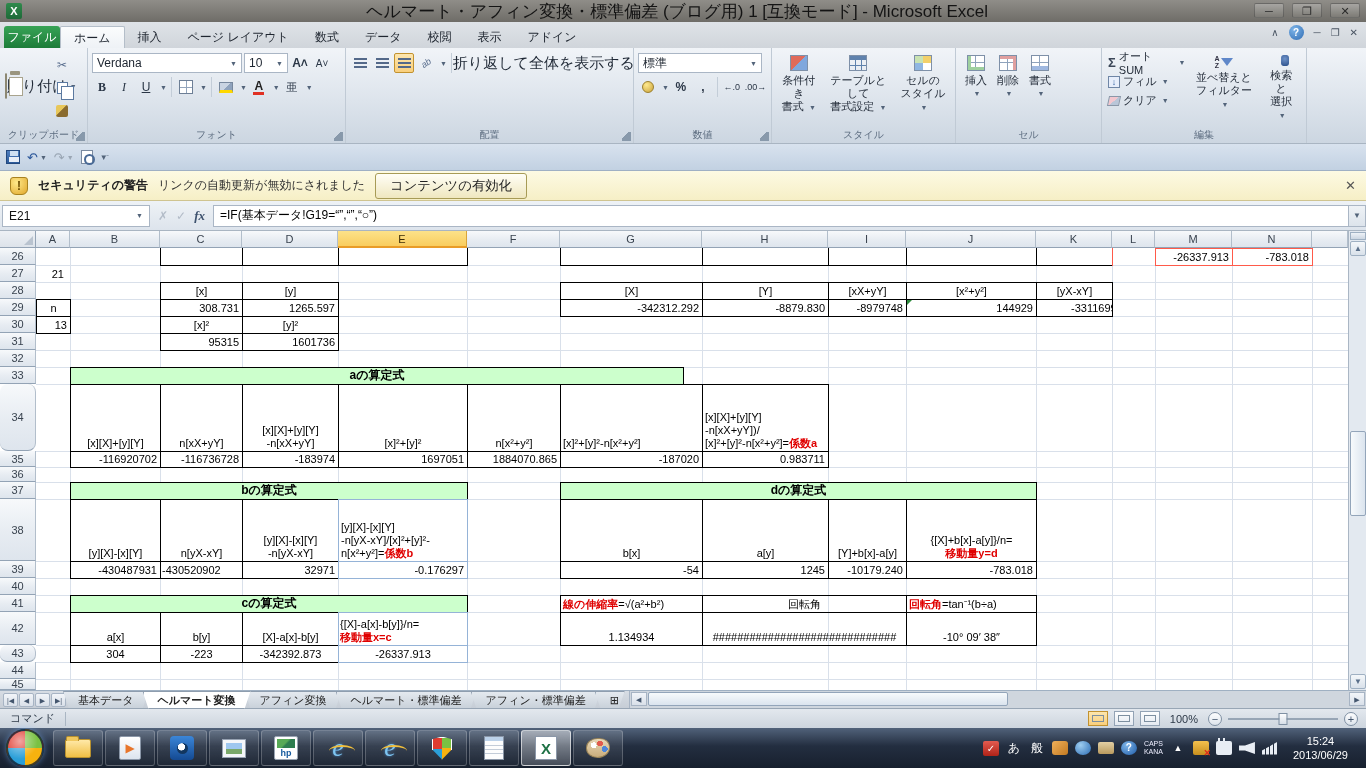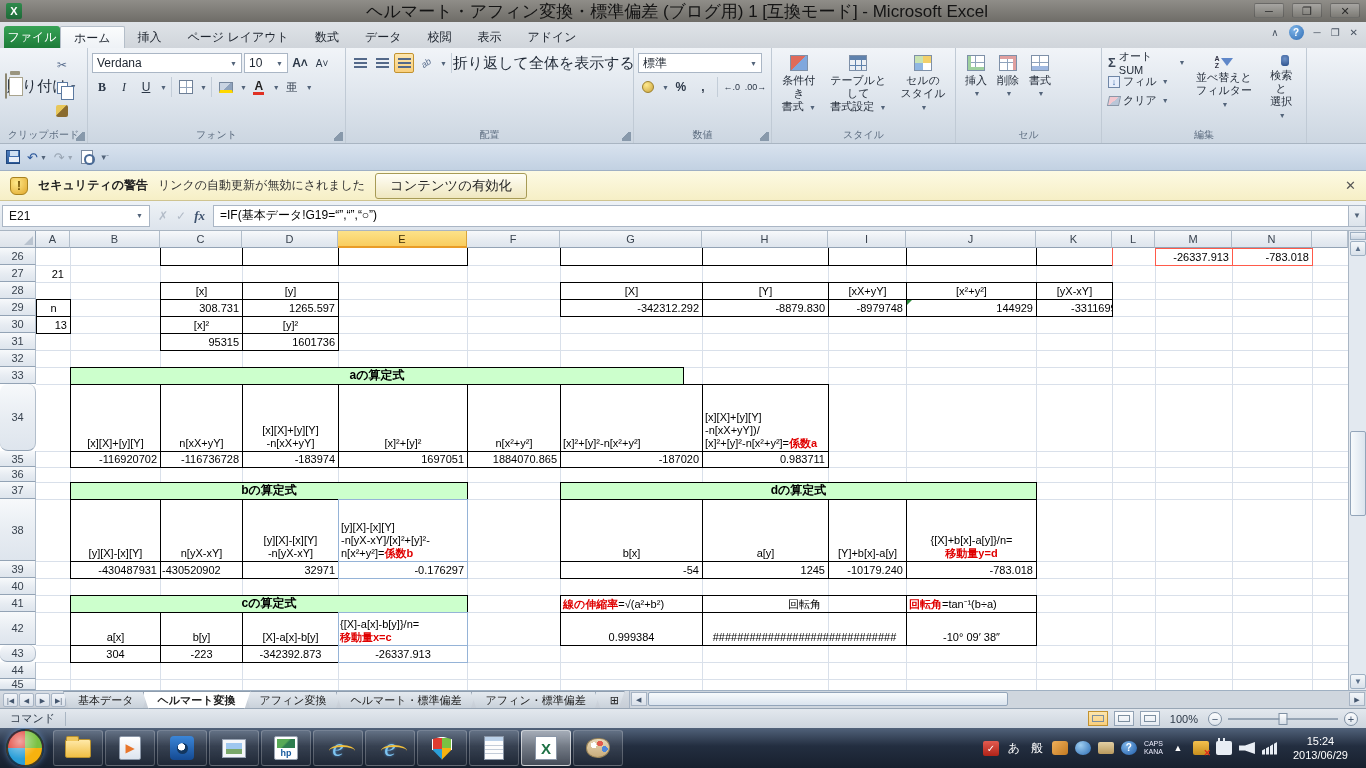--- a/index.html
+++ b/index.html
@@ -738,21 +738,21 @@
     <div class="cell" style="left: 560px; top: 364px; width: 143px; height: 18px; border-width: 1px; border-style: solid; border-color: rgb(0, 0, 0);">
       <div class="tx" style="text-align: left; padding-left: 2px;"><span class="redtx" style="color: rgb(224, 0, 0);">線の伸縮率</span><span>=√(a²+b²)</span></div>
     </div>
     <div class="cell" style="left: 702px; top: 364px; width: 205px; height: 18px; border-width: 1px; border-style: solid; border-color: rgb(0, 0, 0);">
       <div class="tx" style="text-align: center;">回転角</div>
     </div>
     <div class="cell" style="left: 906px; top: 364px; width: 131px; height: 18px; border-width: 1px; border-style: solid; border-color: rgb(0, 0, 0);">
       <div class="tx" style="text-align: left; padding-left: 2px;"><span class="redtx" style="color: rgb(224, 0, 0);">回転角</span><span>=tan⁻¹(b÷a)</span></div>
     </div>
     <div class="cell" style="left: 560px; top: 381px; width: 143px; height: 34px; border-width: 1px; border-style: solid; border-color: rgb(0, 0, 0);">
-      <div class="tx" style="text-align: center;">0.999384</div>
+      <div class="tx" style="text-align: center;">1.134934</div>
     </div>
     <div class="cell" style="left: 702px; top: 381px; width: 205px; height: 34px; border-width: 1px; border-style: solid; border-color: rgb(0, 0, 0);">
       <div class="tx nw" style="text-align: center;">##############################</div>
     </div>
     <div class="cell" style="left: 906px; top: 381px; width: 131px; height: 34px; border-width: 1px; border-style: solid; border-color: rgb(0, 0, 0);">
       <div class="tx" style="text-align: center;">-10°  09′  38″</div>
     </div>
   </div>
 <div id="vscroll">
   <div id="v-split"></div>

